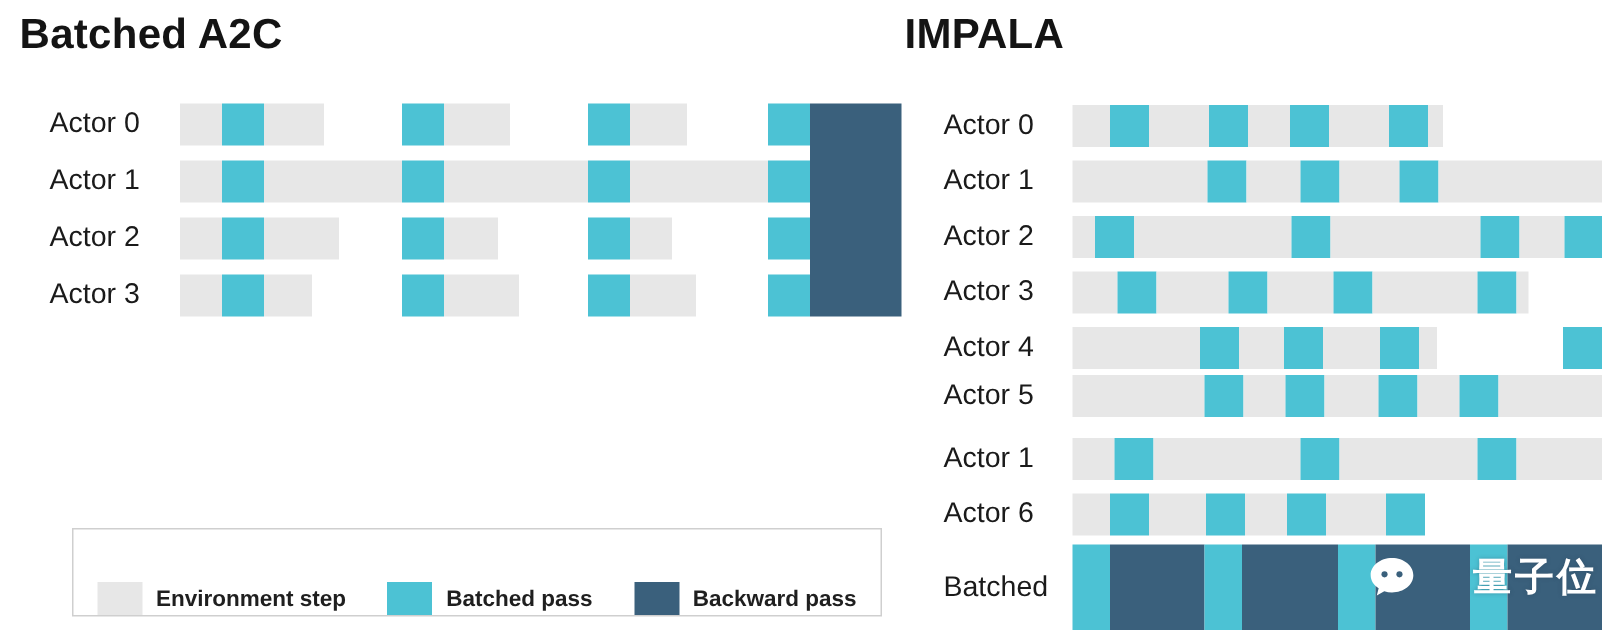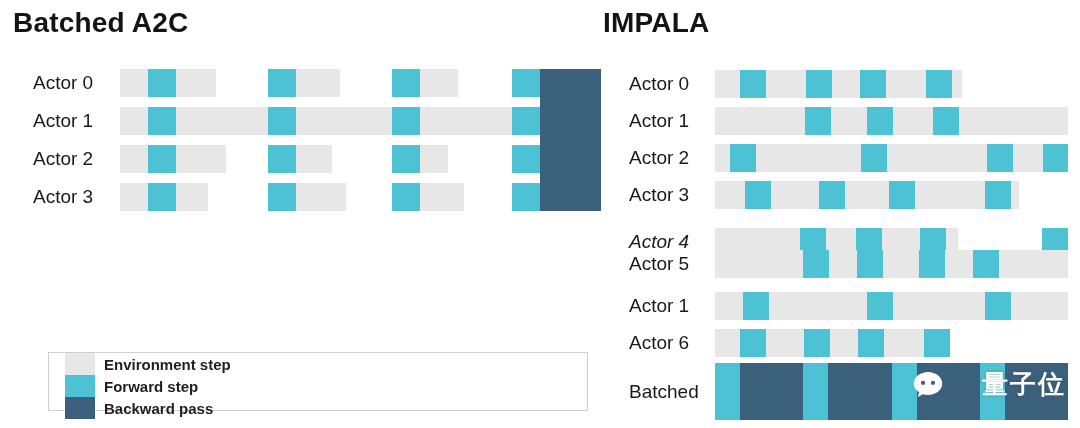--- a/index.html
+++ b/index.html
@@ -17,21 +17,21 @@
   .seg { height:100%; flex:0 0 auto; }
   .seg-env { background:var(--env); }
   .seg-fwd { background:var(--fwd); }
   .seg-bwd { background:var(--bwd); }
   .seg-gap { background:transparent; }
 
   .backward-block { position:absolute; background:var(--bwd); }
 
   .legend { position:absolute; left:48px; top:352px; width:540px; height:59px;
             border:1px solid #cfcfcf; background:#fff;
-            display:flex; align-items:flex-start; justify-content:space-between; padding:0 16px;flex-direction:column; }
+            display:flex; align-items:flex-end; justify-content:space-between; padding:0 16px; }
   .legend-item { display:flex; align-items:center; gap:9px; }
   .legend-swatch { width:30px; height:22px; }
   .legend-label { font-size:15px; font-weight:bold; color:#1f1f1f; white-space:nowrap; }
 
   .watermark { position:absolute; left:912px; top:366px; height:36px; z-index:5;
                display:flex; align-items:center; gap:6px; color:#fff; }
   .watermark-text { font-size:26px; font-weight:bold; letter-spacing:2px; color:#fff;
                     text-shadow:0 0 3px rgba(40,60,80,0.35);margin-left:32px; }
   .watermark-icon { display:block; }
 </style>
@@ -154,21 +154,21 @@
           <div class="seg seg-fwd" style="width: 26px;"></div>
           <div class="seg seg-env" style="width: 48px;"></div>
           <div class="seg seg-fwd" style="width: 26px;"></div>
           <div class="seg seg-env" style="width: 44px;"></div>
           <div class="seg seg-fwd" style="width: 26px;"></div>
           <div class="seg seg-env" style="width: 70px;"></div>
           <div class="seg seg-fwd" style="width: 26px;"></div>
           <div class="seg seg-env" style="width: 8px;"></div>
         </div>
       </div>
-      <div class="chart-row" style="top: 228px; height: 28px; font-style: italic;">
+      <div class="chart-row" style="top: 218px; height: 28px;">
         <div class="row-label" style="left: 629px; line-height: 28px;">Actor 4</div>
         <div class="bar" style="left: 715px;">
           <div class="seg seg-env" style="width: 85px;"></div>
           <div class="seg seg-fwd" style="width: 26px;"></div>
           <div class="seg seg-env" style="width: 30px;"></div>
           <div class="seg seg-fwd" style="width: 26px;"></div>
           <div class="seg seg-env" style="width: 38px;"></div>
           <div class="seg seg-fwd" style="width: 26px;"></div>
           <div class="seg seg-env" style="width: 12px;"></div>
           <div class="seg seg-gap" style="width: 84px;"></div>
@@ -229,21 +229,21 @@
       </div>
     </div>
 
   <div class="legend" id="legend">
       <div class="legend-item">
         <div class="legend-swatch seg-env"></div>
         <span class="legend-label">Environment step</span>
       </div>
       <div class="legend-item">
         <div class="legend-swatch seg-fwd"></div>
-        <span class="legend-label">Forward step</span>
+        <span class="legend-label">Batched pass</span>
       </div>
       <div class="legend-item">
         <div class="legend-swatch seg-bwd"></div>
         <span class="legend-label">Backward pass</span>
       </div>
     </div>
 
   <div class="watermark">
     <svg class="watermark-icon" width="32" height="29" viewBox="0 0 36 32">
       <path d="M18 2 C9.2 2 2 7.7 2 14.8 c0 4 2.4 7.5 6 9.8 L6.6 30 l5.6-3.1 c1.8 0.6 3.8 0.9 5.8 0.9 8.8 0 16-5.7 16-12.9 C34 7.7 26.8 2 18 2 z" fill="#ffffff"></path>

